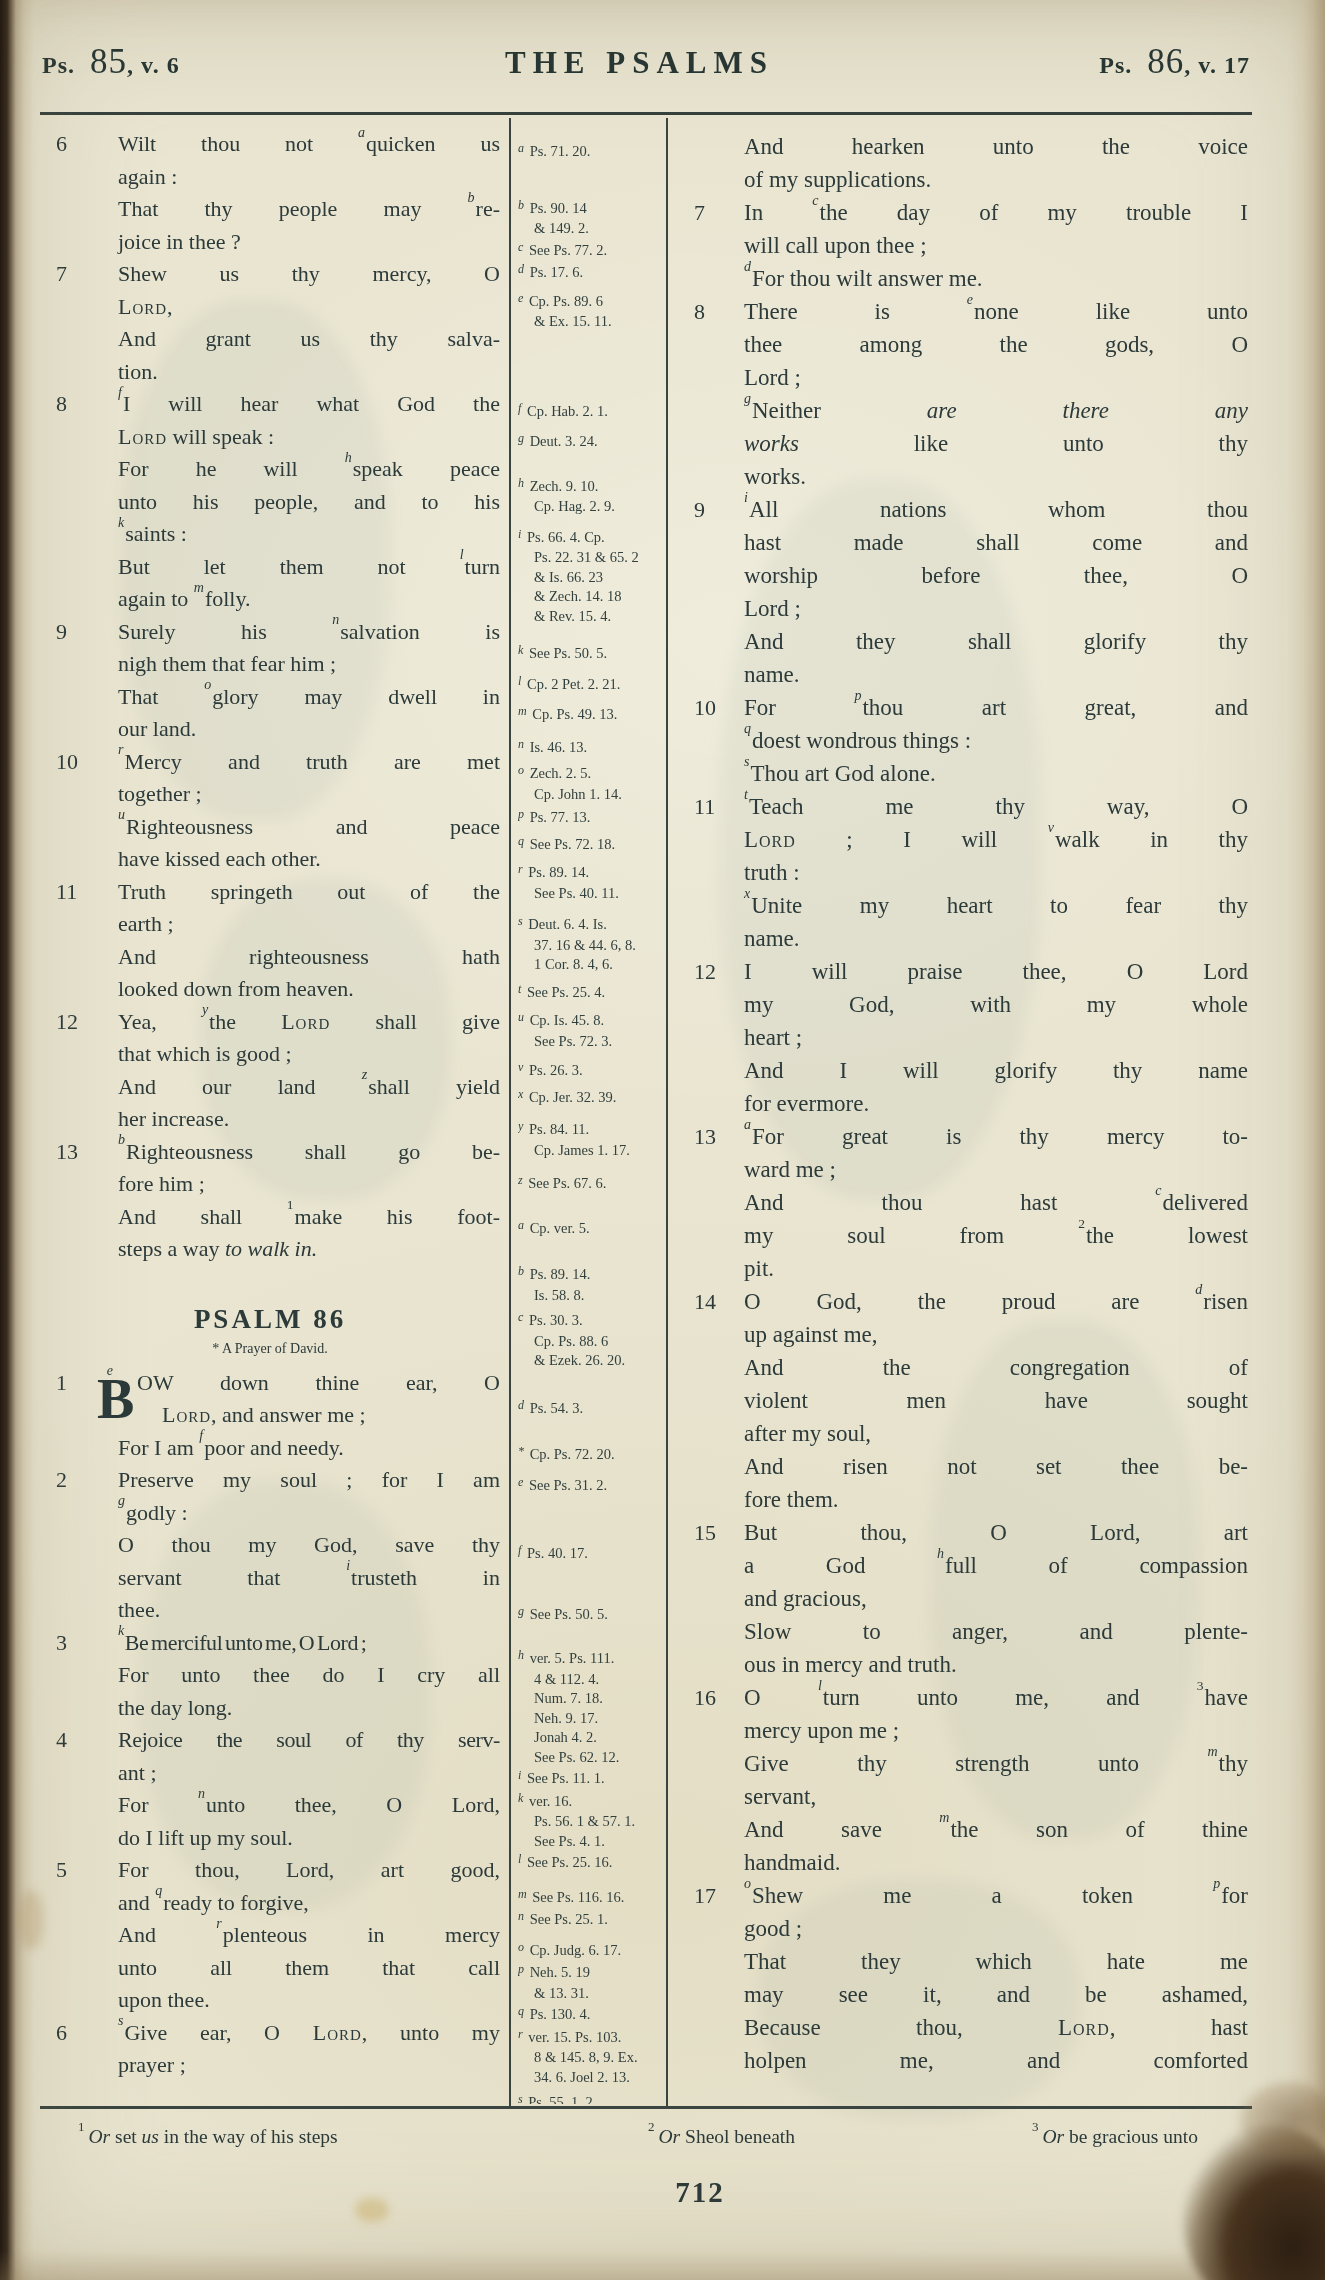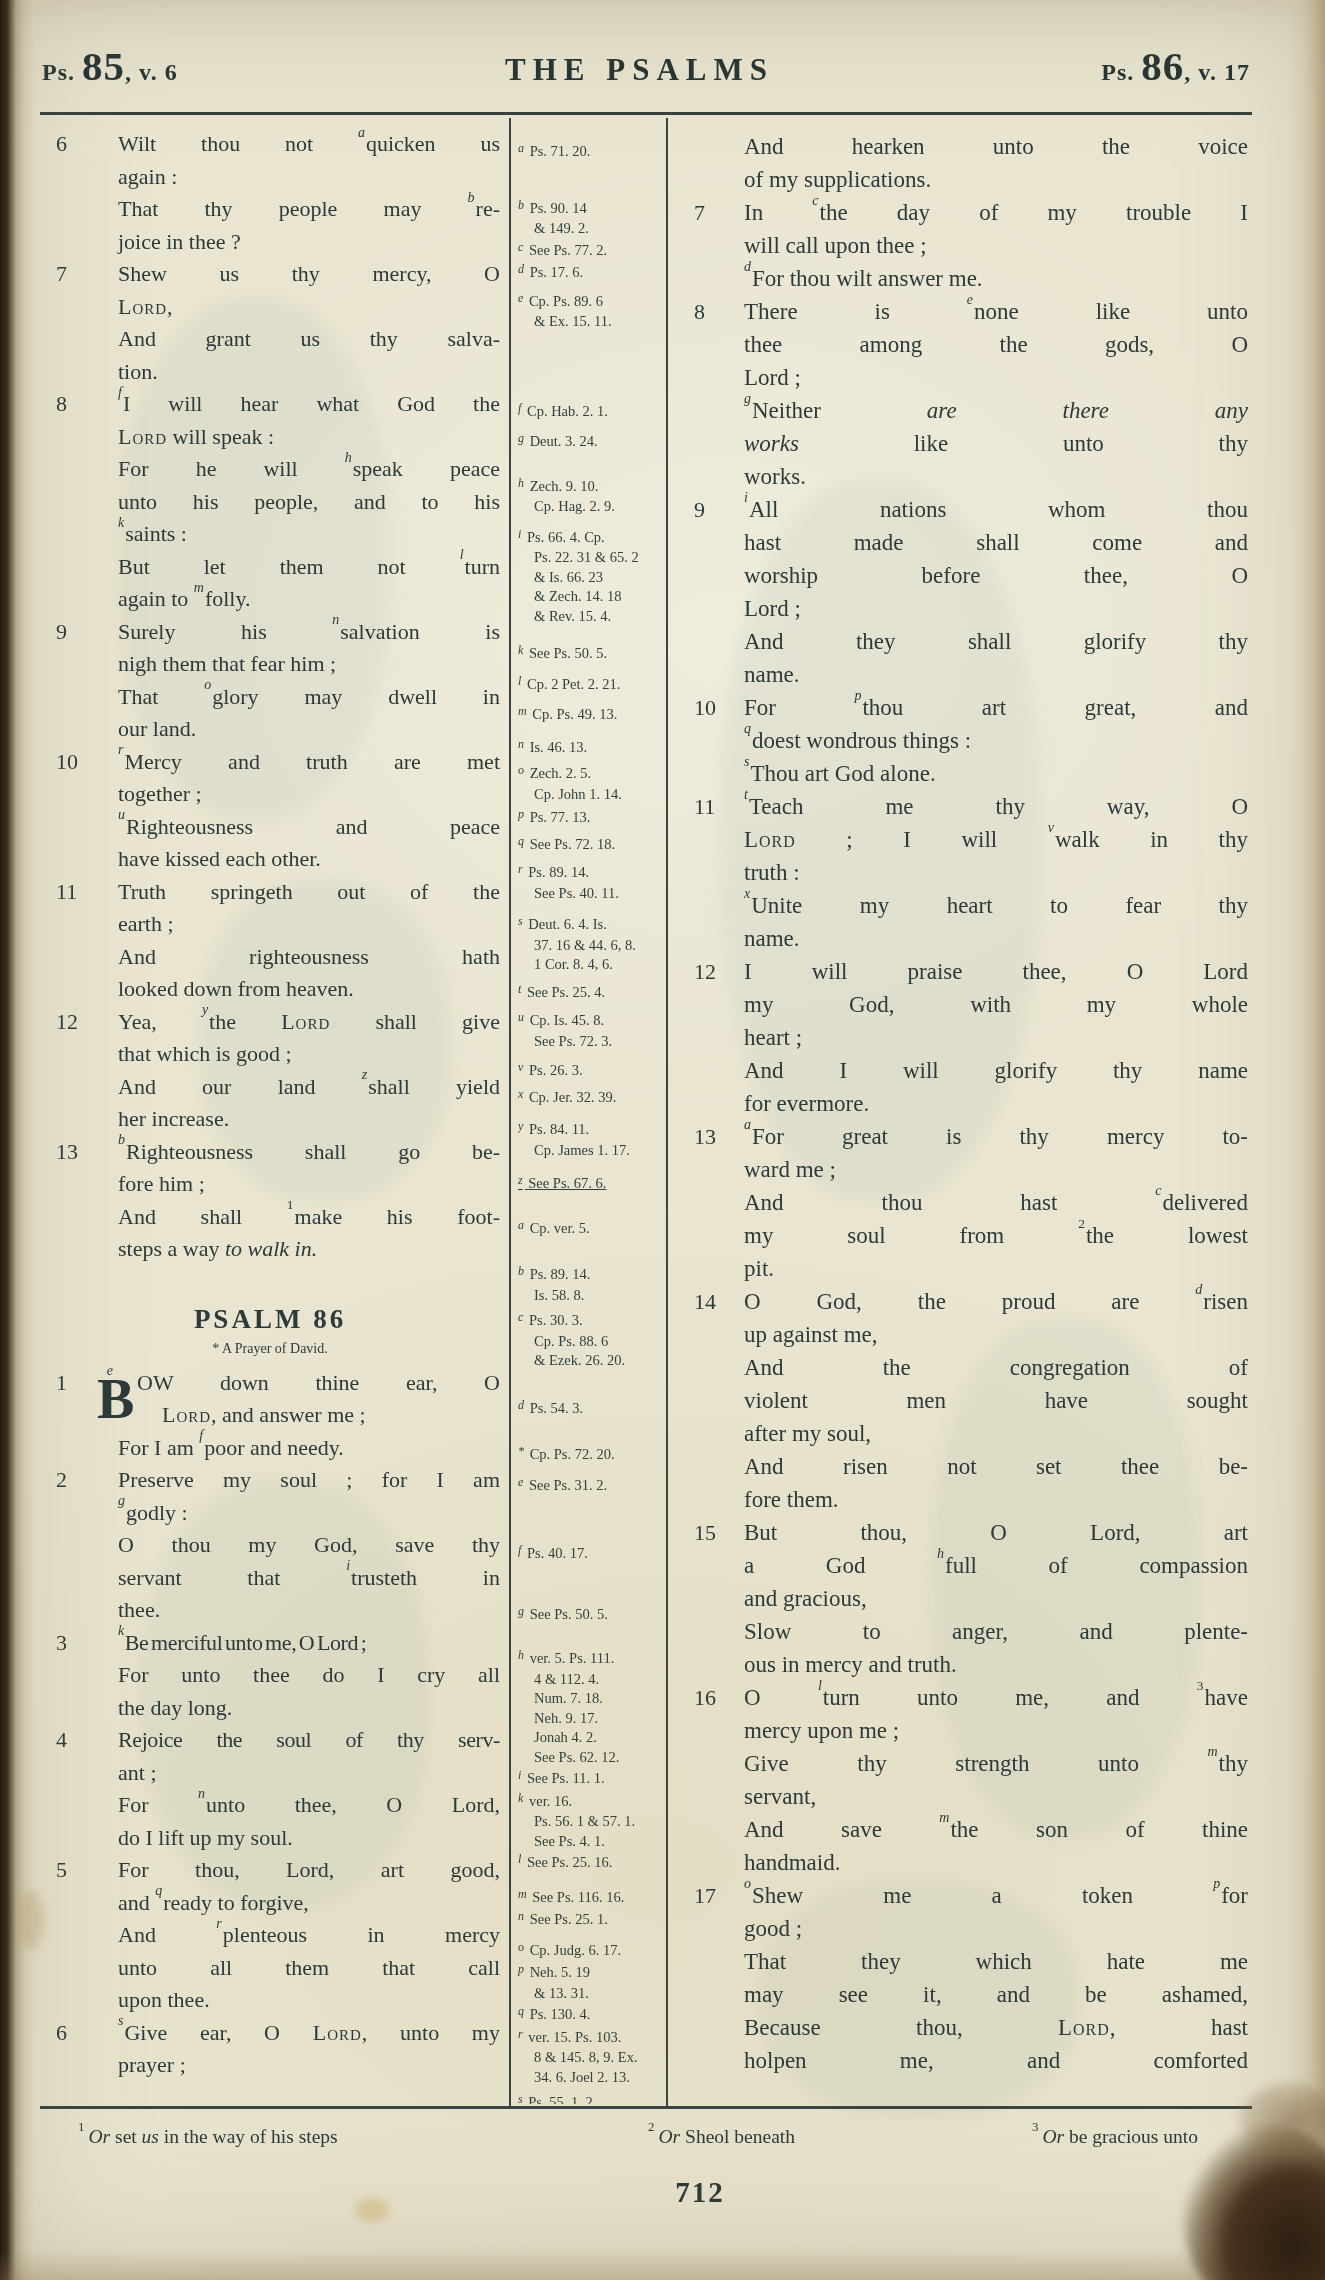--- a/index.html
+++ b/index.html
@@ -31,21 +31,21 @@
     background:radial-gradient(ellipse at 65% 65%, #2c1f12 0%, #47321d 42%, rgba(94,72,42,.6) 62%, transparent 76%);filter:blur(4px);}
   .stain-br2{position:absolute;right:-8px;bottom:120px;width:95px;height:80px;border-radius:50%;
     background:radial-gradient(ellipse at 60% 50%, rgba(110,82,48,.55), rgba(130,100,60,.25) 60%, transparent 75%);filter:blur(4px);}
   .stain-dot{position:absolute;left:355px;top:2198px;width:34px;height:24px;border-radius:50%;
     background:rgba(198,168,96,.45);filter:blur(4px);}
   .stain-dot2{position:absolute;left:18px;top:1890px;width:26px;height:60px;border-radius:50%;
     background:rgba(170,140,90,.30);filter:blur(5px);}
 
   .header{position:absolute;top:42px;left:42px;width:1208px;display:flex;justify-content:space-between;align-items:baseline;}
   .h-side{font-size:24px;font-weight:700;letter-spacing:1px;color:#253534;}
-  .h-side .big{font-size:41px;font-weight:700;}
+  .h-side .big{font-size:35px;font-weight:400;margin-left:8px;}
   .h-center{font-size:31px;font-weight:700;letter-spacing:7px;color:#253534;}
   .header-rule{position:absolute;top:112px;left:40px;width:1212px;height:3px;background:#36413d;}
 
   .main{position:absolute;top:118px;left:0;right:0;height:1988px;overflow:hidden;}
   .vrule{position:absolute;top:0;height:100%;width:2px;background:#3a4541;}
   .vrule-1{left:509px;} .vrule-2{left:666px;}
 
   .col-left{position:absolute;left:40px;top:10px;width:460px;height:1976px;overflow:hidden;}
   .col-right{position:absolute;left:686px;top:12px;width:562px;height:1974px;overflow:hidden;}
   .col-refs{position:absolute;left:518px;top:18px;width:144px;height:1968px;overflow:hidden;
@@ -267,21 +267,21 @@
         <div class="ref" style="margin-top: 10px;">
           <div class="l1"><span class="rm">v</span> Ps. 26. 3.</div>
         </div>
         <div class="ref" style="margin-top: 6px;">
           <div class="l1"><span class="rm">x</span> Cp. Jer. 32. 39.</div>
         </div>
         <div class="ref" style="margin-top: 12px;">
           <div class="l1"><span class="rm">y</span> Ps. 84. 11.</div>
           <div>Cp. James 1. 17.</div>
         </div>
-        <div class="ref" style="margin-top: 14px; text-decoration: underline;">
+        <div class="ref" style="margin-top: 14px;">
           <div class="l1"><span class="rm">z</span> See Ps. 67. 6.</div>
         </div>
         <div class="ref" style="margin-top: 24px;">
           <div class="l1"><span class="rm">a</span> Cp. ver. 5.</div>
         </div>
         <div class="ref" style="margin-top: 26px;">
           <div class="l1"><span class="rm">b</span> Ps. 89. 14.</div>
           <div>Is. 58. 8.</div>
         </div>
         <div class="ref" style="margin-top: 6px;">

